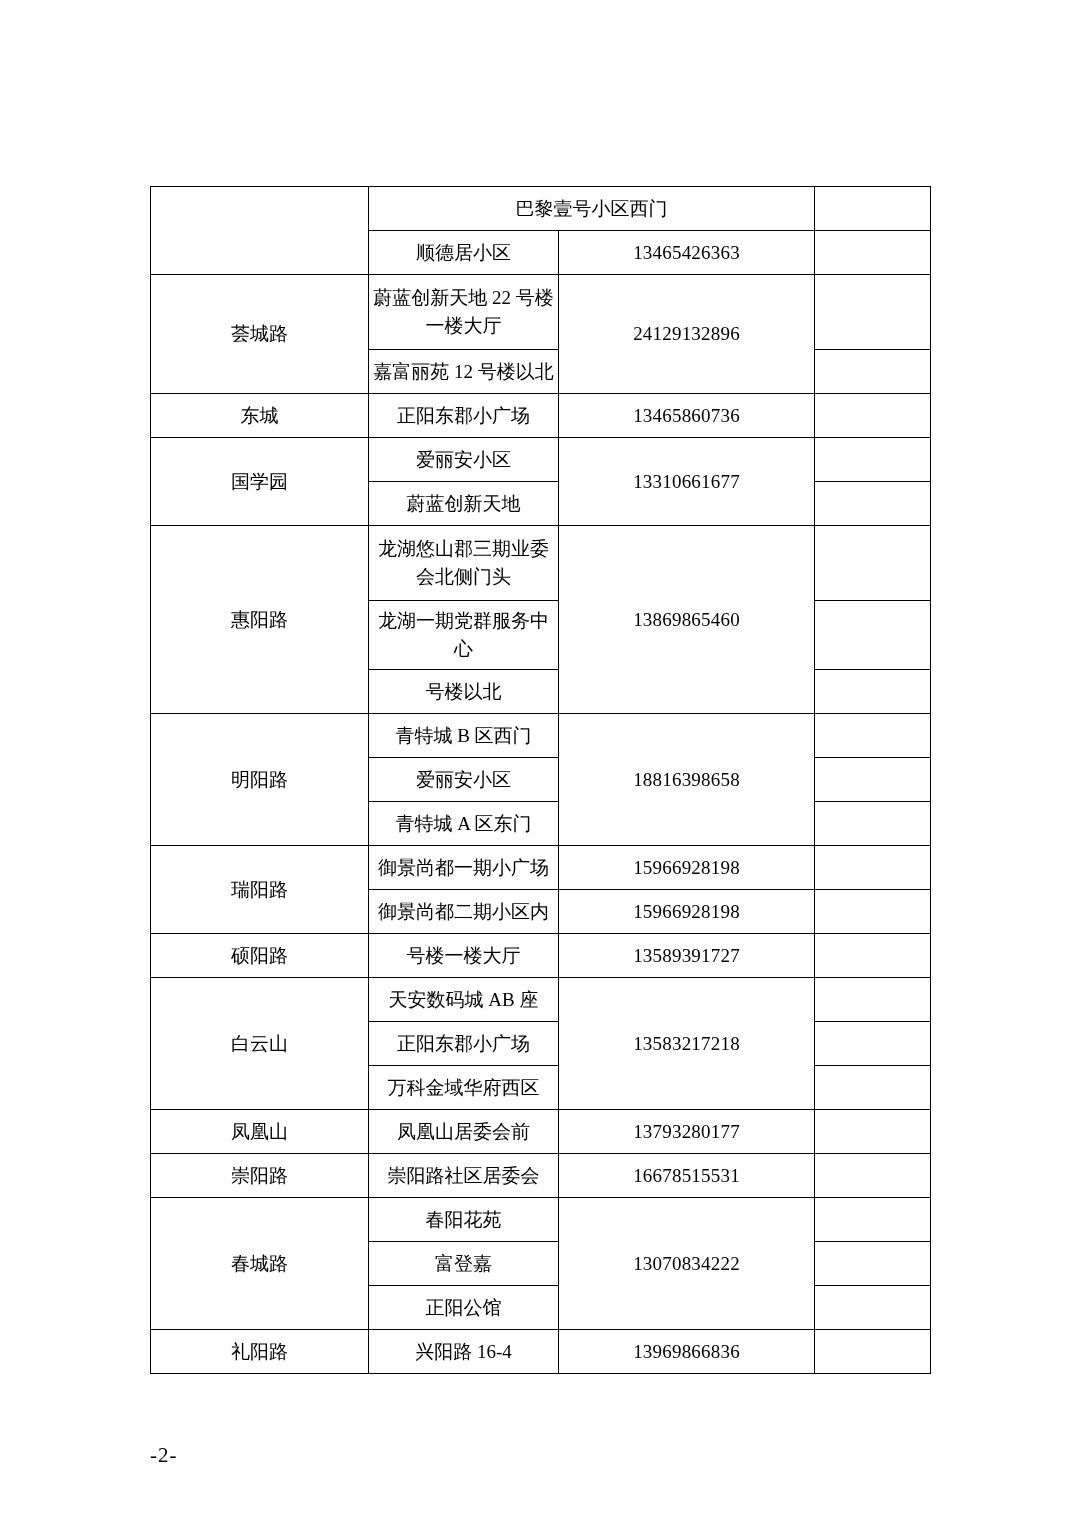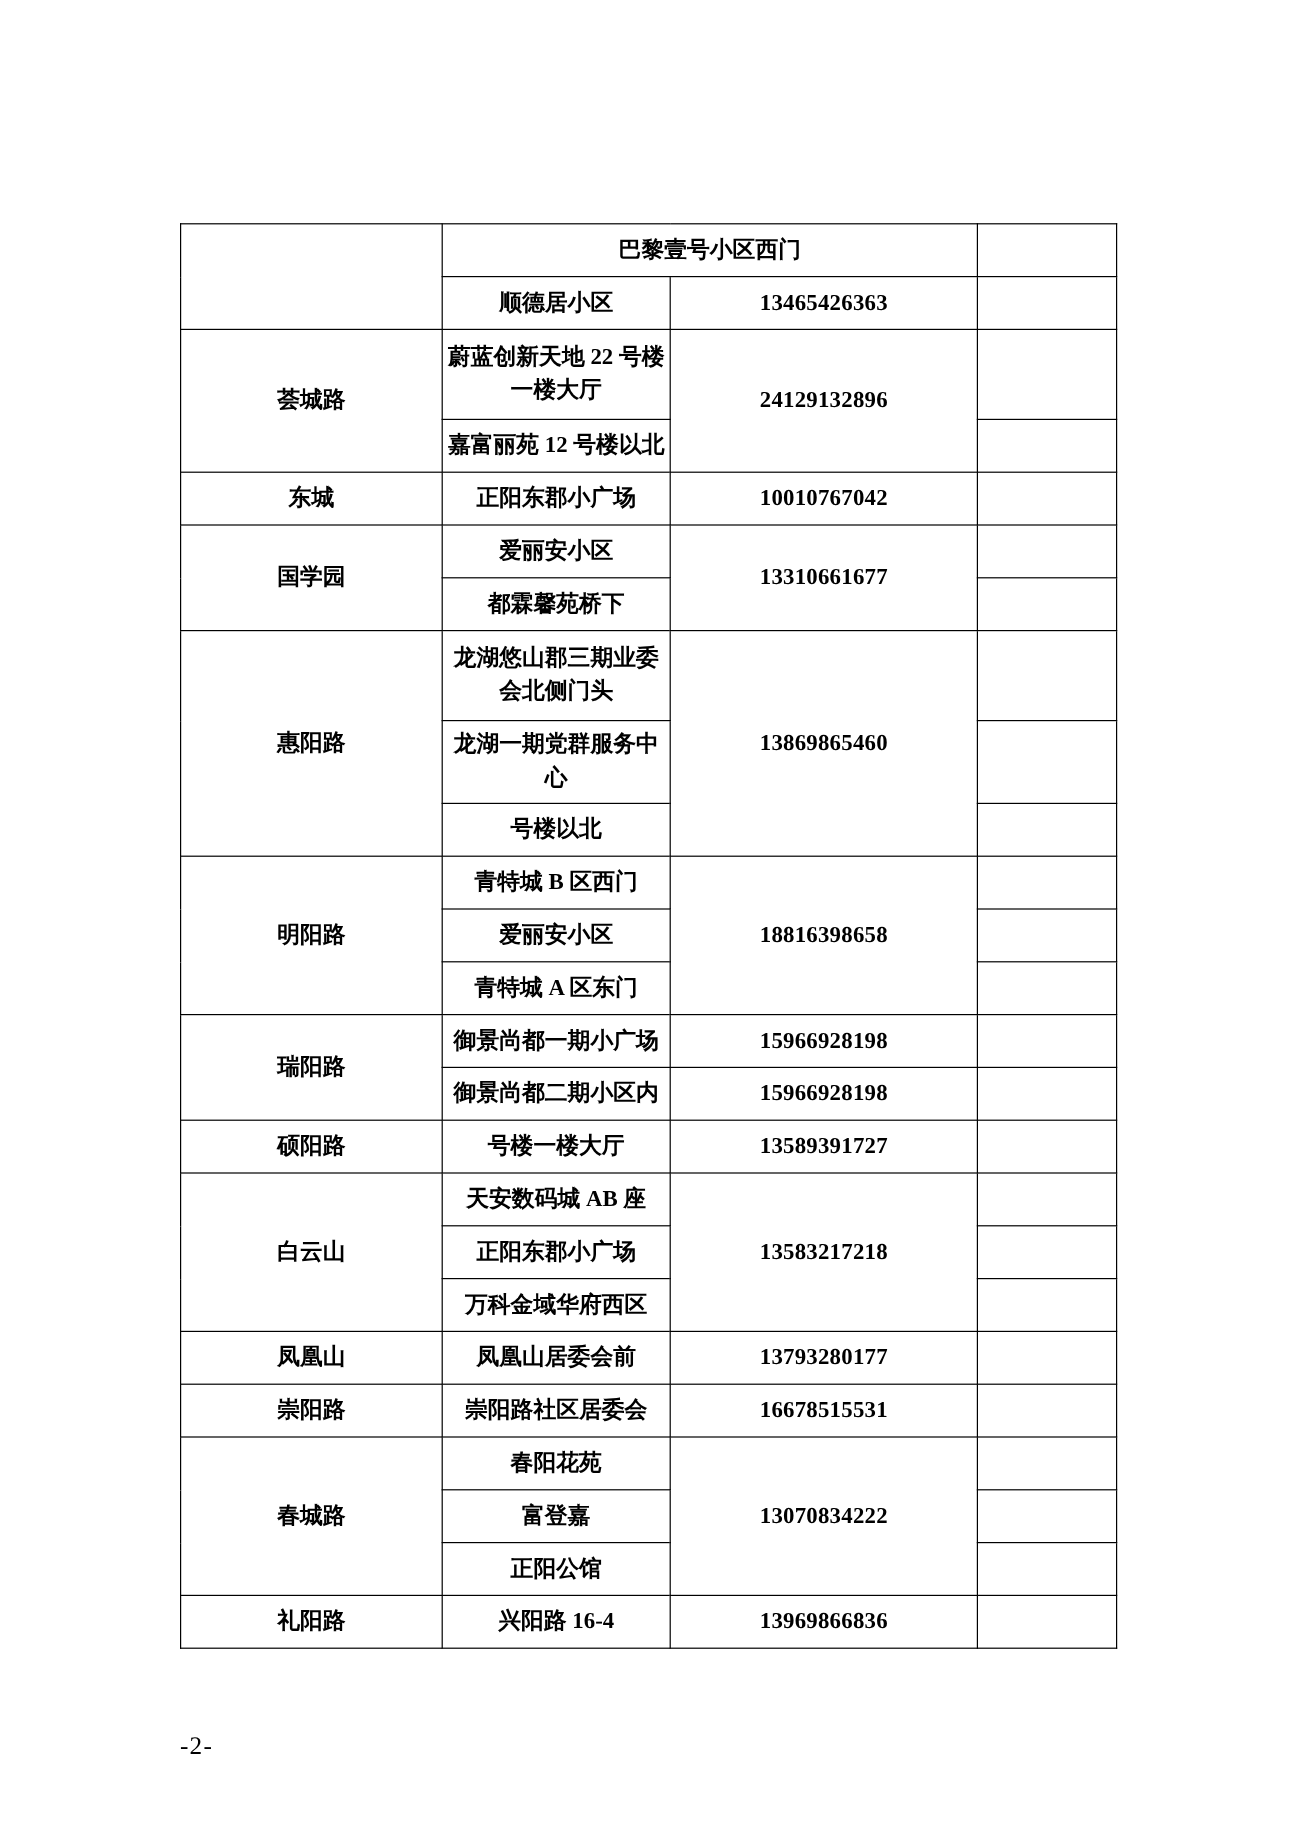--- a/index.html
+++ b/index.html
@@ -19,21 +19,20 @@
     width: 1080px;
     height: 1528px;
     box-sizing: border-box;
     padding: 186px 150px 0 150px;
     position: relative;
   }
   table.doc-table {
     border-collapse: collapse;
     width: 780px;
     table-layout: fixed;
-    font-weight: bold;
   }
   table.doc-table td {
     border: 1px solid #000;
     text-align: center;
     vertical-align: middle;
     font-size: 19px;
     line-height: 1.45;
     padding: 6px 4px;
     font-family: "Liberation Serif", "DejaVu Serif", serif;
   }
@@ -96,32 +95,32 @@
         <td></td>
       </tr>
       <tr class="row-h">
         <td>嘉富丽苑 12 号楼以北</td>
         <td></td>
       </tr>
 
       <tr class="row-h">
         <td>东城</td>
         <td>正阳东郡小广场</td>
-        <td class="phone">10010767042</td>
+        <td class="phone">13465860736</td>
         <td></td>
       </tr>
 
       <tr class="row-h">
         <td rowspan="2">国学园</td>
         <td>爱丽安小区</td>
         <td rowspan="2" class="phone">13310661677</td>
         <td></td>
       </tr>
       <tr class="row-h">
-        <td>都霖馨苑桥下</td>
+        <td>蔚蓝创新天地</td>
         <td></td>
       </tr>
 
       <tr>
         <td rowspan="3">惠阳路</td>
         <td class="cell-two-line" style="height:62px">龙湖悠山郡三期业委会北侧门头</td>
         <td rowspan="3" class="phone">13869865460</td>
         <td></td>
       </tr>
       <tr>

